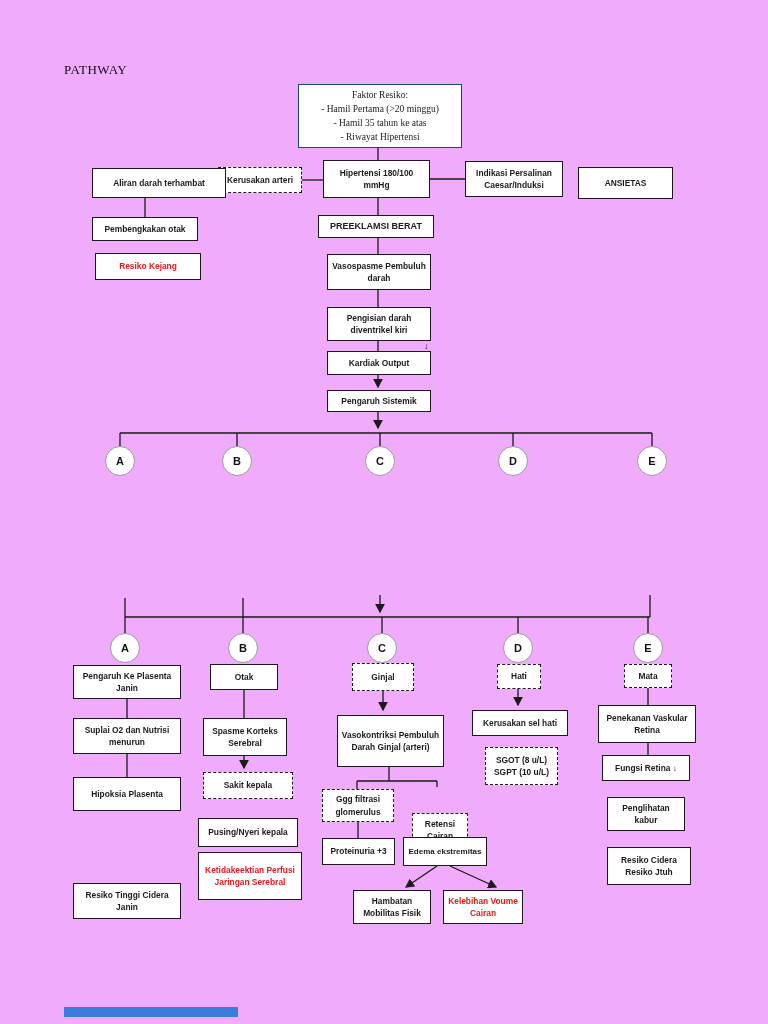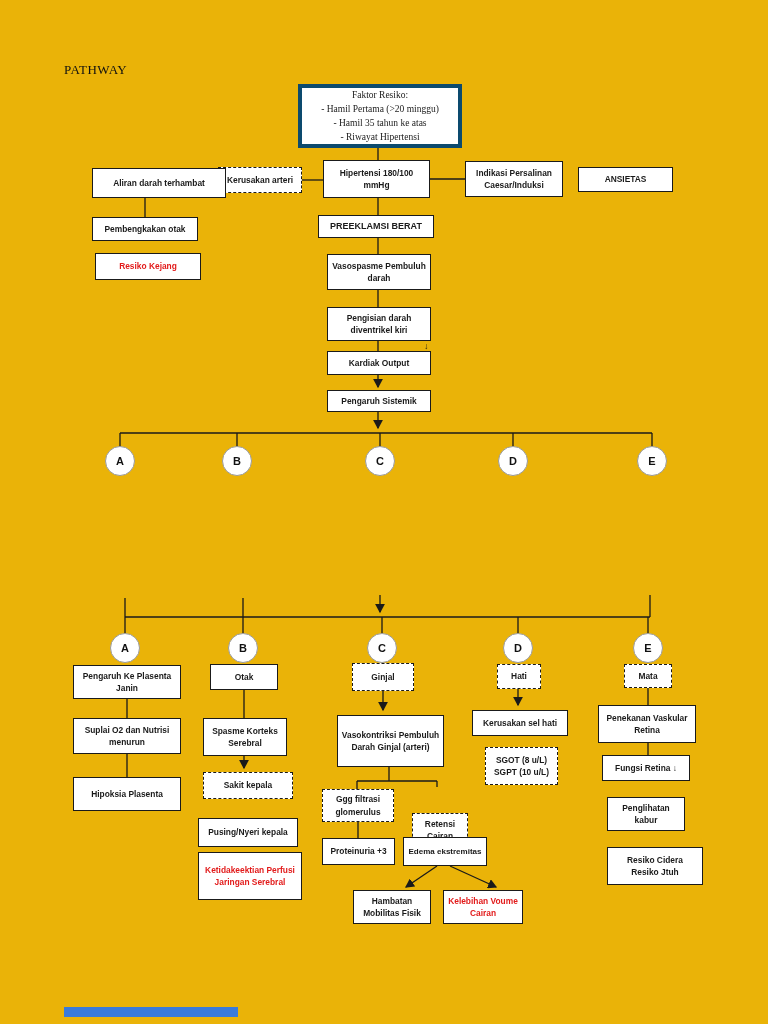--- a/index.html
+++ b/index.html
@@ -1,26 +1,26 @@
 <!DOCTYPE html>
 <html><head>
 <meta charset="utf-8">
 <style>
   html,body{margin:0;padding:0;background:#fff;}
-  #page{position:relative;width:768px;height:1024px;background:#eab308;overflow:hidden;
+  #page{position:relative;width:768px;height:1024px;background:#f0abfc;overflow:hidden;
         font-family:"Liberation Sans",sans-serif;color:#1a1a1a;}
   .title{position:absolute;font-family:"Liberation Serif",serif;font-size:13px;
          letter-spacing:0.5px;color:#111;}
   .box{position:absolute;border:1.6px solid #1a1a1a;background:#fff;box-sizing:border-box;
        display:flex;flex-direction:column;align-items:center;justify-content:center;
        text-align:center;font-weight:bold;font-size:8.4px;line-height:1.45;padding:1px 2px;}
   .dashed{border-style:dashed;border-width:1.4px;}
   .red{color:#e21b1b;}
   .serifbox{font-family:"Liberation Serif",serif;font-weight:normal;font-size:9.5px;
-            border:4px solid #0c4a6e;line-height:1.5;}
+            border:1px solid #0c4a6e;line-height:1.5;}
   .circle{position:absolute;width:30px;height:30px;border:1.1px solid #9a9a9a;border-radius:50%;
           background:#fff;display:flex;align-items:center;justify-content:center;
           font-weight:bold;font-size:11px;color:#111;box-sizing:border-box;}
   .mark{position:absolute;font-size:9px;font-weight:bold;color:#1a1a1a;}
   svg.overlay{position:absolute;left:0;top:0;pointer-events:none;}
   .loadbar{position:absolute;left:64px;top:1007px;width:174px;height:10px;background:#3a7bdb;}
 </style>
 </head>
 <body>
 
@@ -99,21 +99,21 @@
   </div>
 
   <div class="box" style="left:323px;top:160px;width:107px;height:38px;">Hipertensi 180/100 mmHg</div>
 
   <div class="box dashed" style="left:218px;top:167px;width:84px;height:26px;">Kerusakan arteri</div>
 
   <div class="box" style="left:92px;top:168px;width:134px;height:30px;">Aliran darah terhambat</div>
 
   <div class="box" style="left:465px;top:161px;width:98px;height:36px;">Indikasi Persalinan Caesar/Induksi</div>
 
-  <div class="box" style="left:578px;top:167px;width:95px;height:25px;">ANSIETAS</div>
+  <div class="box" style="left:578px;top:167px;width:95px;height:32px;">ANSIETAS</div>
 
   <div class="box" style="left:92px;top:217px;width:106px;height:24px;">Pembengkakan otak</div>
 
   <div class="box red" style="left:95px;top:253px;width:106px;height:27px;">Resiko Kejang</div>
 
   <div class="box" style="left:318px;top:215px;width:116px;height:23px;font-size:9px;">PREEKLAMSI BERAT</div>
 
   <div class="box" style="left:327px;top:254px;width:104px;height:36px;">Vasospasme Pembuluh darah</div>
 
   <div class="box" style="left:327px;top:307px;width:104px;height:34px;">Pengisian darah diventrikel kiri</div>
@@ -131,20 +131,21 @@
 
   <div class="circle" style="left:110px;top:633px;">A</div>
   <div class="circle" style="left:228px;top:633px;">B</div>
   <div class="circle" style="left:367px;top:633px;">C</div>
   <div class="circle" style="left:503px;top:633px;">D</div>
   <div class="circle" style="left:633px;top:633px;">E</div>
 
   <div class="box" style="left:73px;top:665px;width:108px;height:34px;">Pengaruh Ke Plasenta Janin</div>
   <div class="box" style="left:73px;top:718px;width:108px;height:36px;">Suplai O2 dan Nutrisi menurun</div>
   <div class="box" style="left:73px;top:777px;width:108px;height:34px;">Hipoksia Plasenta</div>
+  <div class="box" style="left:73px;top:883px;width:108px;height:36px;">Resiko Tinggi Cidera Janin</div>
 
   <div class="box" style="left:210px;top:664px;width:68px;height:26px;">Otak</div>
   <div class="box" style="left:203px;top:718px;width:84px;height:38px;">Spasme Korteks Serebral</div>
   <div class="box dashed" style="left:203px;top:772px;width:90px;height:27px;">Sakit kepala</div>
   <div class="box" style="left:198px;top:818px;width:100px;height:29px;">Pusing/Nyeri kepala</div>
   <div class="box red" style="left:198px;top:852px;width:104px;height:48px;">Ketidakeektian Perfusi Jaringan Serebral</div>
 
   <div class="box dashed" style="left:352px;top:663px;width:62px;height:28px;">Ginjal</div>
   <div class="box" style="left:337px;top:715px;width:107px;height:52px;">Vasokontriksi Pembuluh Darah Ginjal (arteri)</div>
   <div class="box dashed" style="left:322px;top:789px;width:72px;height:33px;">Ggg filtrasi glomerulus</div>
@@ -158,20 +159,20 @@
   <div class="box" style="left:472px;top:710px;width:96px;height:26px;">Kerusakan sel hati</div>
   <div class="box dashed" style="left:485px;top:747px;width:73px;height:38px;">
     <span>SGOT (8 u/L)</span>
     <span>SGPT (10 u/L)</span>
   </div>
 
   <div class="box dashed" style="left:624px;top:664px;width:48px;height:24px;">Mata</div>
   <div class="box" style="left:598px;top:705px;width:98px;height:38px;">Penekanan Vaskular Retina</div>
   <div class="box" style="left:602px;top:755px;width:88px;height:26px;">Fungsi Retina ↓</div>
   <div class="box" style="left:607px;top:797px;width:78px;height:34px;">Penglihatan kabur</div>
-  <div class="box" style="left:607px;top:847px;width:96px;height:38px;">
+  <div class="box" style="left:607px;top:847px;width:84px;height:38px;">
     <span>Resiko Cidera</span>
     <span>Resiko Jtuh</span>
   </div>
 
   <div class="loadbar"></div>
 
 </div>
 
 </body></html>

